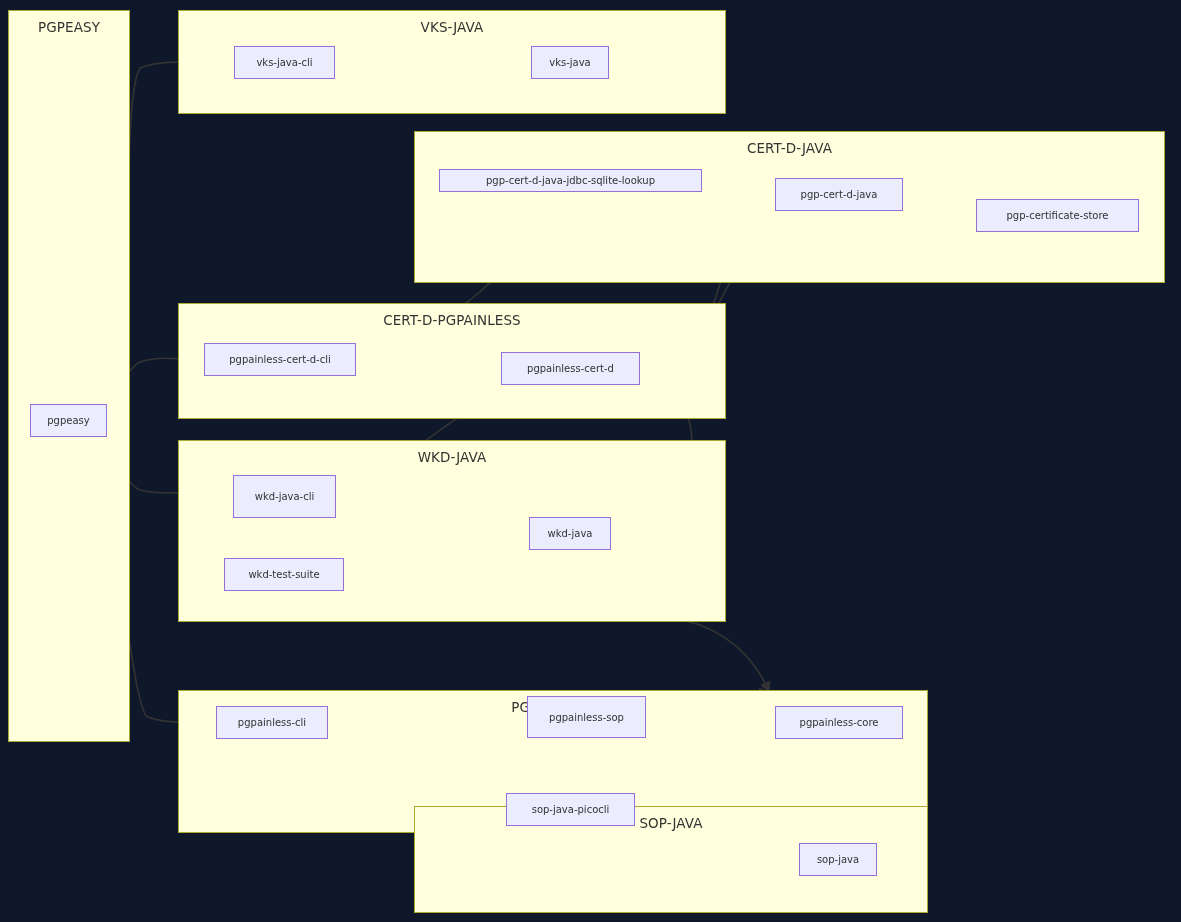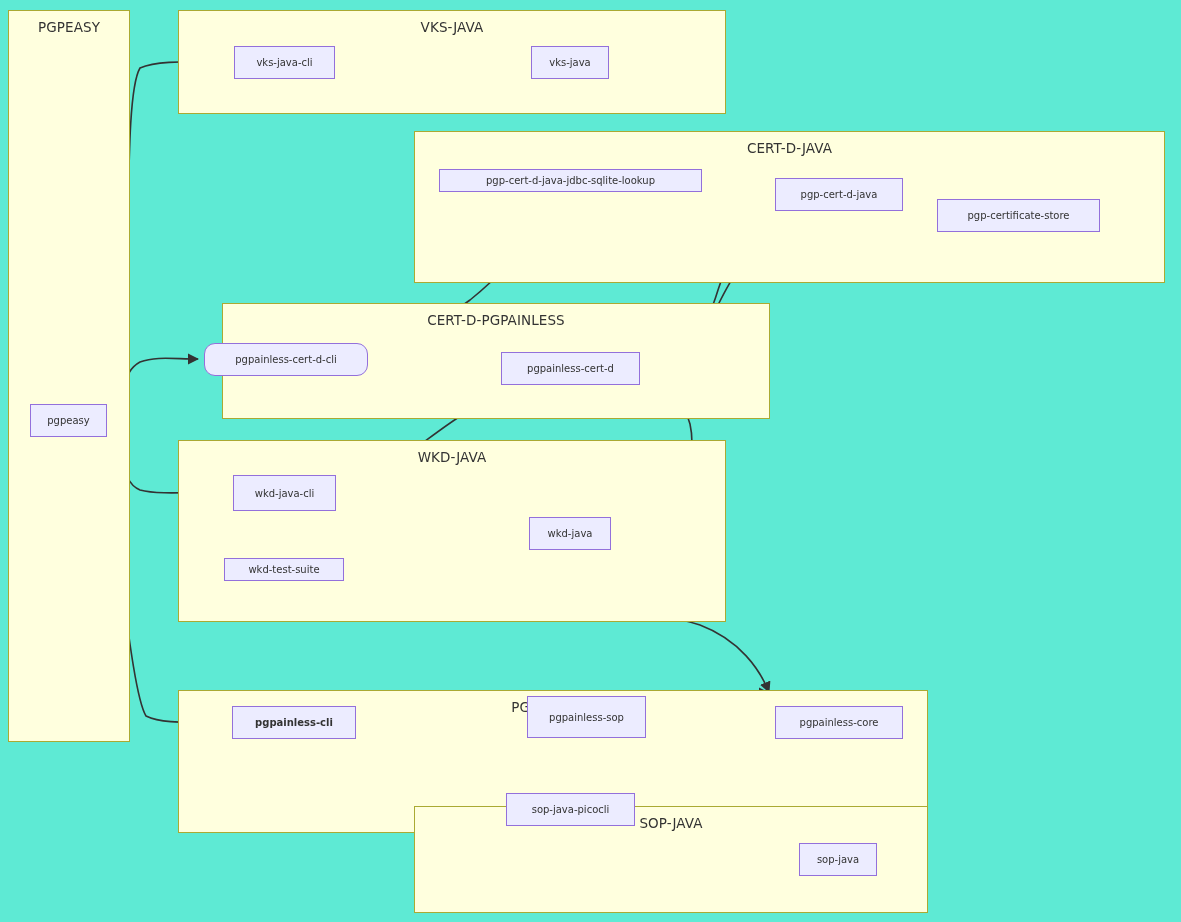--- a/index.html
+++ b/index.html
@@ -1,18 +1,18 @@
 <!DOCTYPE html>
 <html><head>
 <meta charset="utf-8">
 <title>Dependency Graph</title>
 <style>
   html,body{margin:0;padding:0;background:#000;}
   body{font-family:"DejaVu Sans","Liberation Sans",sans-serif;}
-  #stage{position:relative;width:1181px;height:922px;background:#5eead4;overflow:hidden;}
+  #stage{position:relative;width:1181px;height:922px;background:#0f172a;overflow:hidden;}
   #edges{position:absolute;left:0;top:0;width:1181px;height:922px;pointer-events:none;}
   .cluster{position:absolute;background:#ffffde;border:1px solid #aaaa33;box-sizing:border-box;}
   .cluster-label{position:absolute;left:0;right:0;top:8px;text-align:center;
     font-size:13.5px;color:#333333;letter-spacing:0.1px;white-space:nowrap;}
   .node{position:absolute;background:#ececff;border:1px solid #9370db;box-sizing:border-box;
     display:flex;align-items:center;justify-content:center;
     font-size:10px;color:#333333;white-space:nowrap;padding:0 9px;}
 </style>
 </head>
 <body>
@@ -51,44 +51,44 @@
   <div id="clusters">
       <div class="cluster" style="left: 8px; top: 10px; width: 122px; height: 732px;">
         <div class="cluster-label">PGPEASY</div>
       </div>
       <div class="cluster" style="left: 178px; top: 10px; width: 548px; height: 104px;">
         <div class="cluster-label">VKS-JAVA</div>
       </div>
       <div class="cluster" style="left: 414px; top: 131px; width: 751px; height: 152px;">
         <div class="cluster-label">CERT-D-JAVA</div>
       </div>
-      <div class="cluster" style="left: 178px; top: 303px; width: 548px; height: 116px; margin-left: 44px;">
+      <div class="cluster" style="left: 178px; top: 303px; width: 548px; height: 116px;">
         <div class="cluster-label">CERT-D-PGPAINLESS</div>
       </div>
       <div class="cluster" style="left: 178px; top: 440px; width: 548px; height: 182px;">
         <div class="cluster-label">WKD-JAVA</div>
       </div>
       <div class="cluster" style="left: 178px; top: 645px; width: 750px; height: 143px; margin-top: 45px;">
         <div class="cluster-label">PGPAINLESS</div>
       </div>
       <div class="cluster" style="left: 414px; top: 806px; width: 514px; height: 107px;">
         <div class="cluster-label">SOP-JAVA</div>
       </div>
     </div>
   <div id="nodes">
       <div class="node" style="left: 30px; top: 404px; width: 77px; height: 33px;">pgpeasy</div>
       <div class="node" style="left: 234px; top: 46px; width: 101px; height: 33px;">vks-java-cli</div>
       <div class="node" style="left: 531px; top: 46px; width: 78px; height: 33px;">vks-java</div>
       <div class="node" style="left: 439px; top: 169px; width: 263px; height: 23px;">pgp-cert-d-java-jdbc-sqlite-lookup</div>
       <div class="node" style="left: 775px; top: 178px; width: 128px; height: 33px;">pgp-cert-d-java</div>
-      <div class="node" style="left: 937px; top: 199px; width: 163px; height: 33px;">pgp-certificate-store</div>
-      <div class="node" style="left: 204px; top: 343px; width: 164px; height: 33px; border-radius: 11px;">pgpainless-cert-d-cli</div>
+      <div class="node" style="left: 976px; top: 199px; width: 163px; height: 33px;">pgp-certificate-store</div>
+      <div class="node" style="left: 204px; top: 343px; width: 152px; height: 33px;">pgpainless-cert-d-cli</div>
       <div class="node" style="left: 501px; top: 352px; width: 139px; height: 33px;">pgpainless-cert-d</div>
-      <div class="node" style="left: 233px; top: 475px; width: 103px; height: 36px;">wkd-java-cli</div>
+      <div class="node" style="left: 233px; top: 475px; width: 103px; height: 43px;">wkd-java-cli</div>
       <div class="node" style="left: 529px; top: 517px; width: 82px; height: 33px;">wkd-java</div>
-      <div class="node" style="left: 224px; top: 558px; width: 120px; height: 23px;">wkd-test-suite</div>
-      <div class="node" style="left: 232px; top: 706px; width: 124px; height: 33px; font-weight: bold;">pgpainless-cli</div>
+      <div class="node" style="left: 224px; top: 558px; width: 120px; height: 33px;">wkd-test-suite</div>
+      <div class="node" style="left: 216px; top: 706px; width: 112px; height: 33px;">pgpainless-cli</div>
       <div class="node" style="left: 527px; top: 696px; width: 119px; height: 42px;">pgpainless-sop</div>
       <div class="node" style="left: 775px; top: 686px; width: 128px; height: 33px; margin-top: 20px;">pgpainless-core</div>
       <div class="node" style="left: 506px; top: 793px; width: 129px; height: 33px;">sop-java-picocli</div>
       <div class="node" style="left: 799px; top: 843px; width: 78px; height: 33px;">sop-java</div>
     </div>
 </div>
 
 </body></html>

